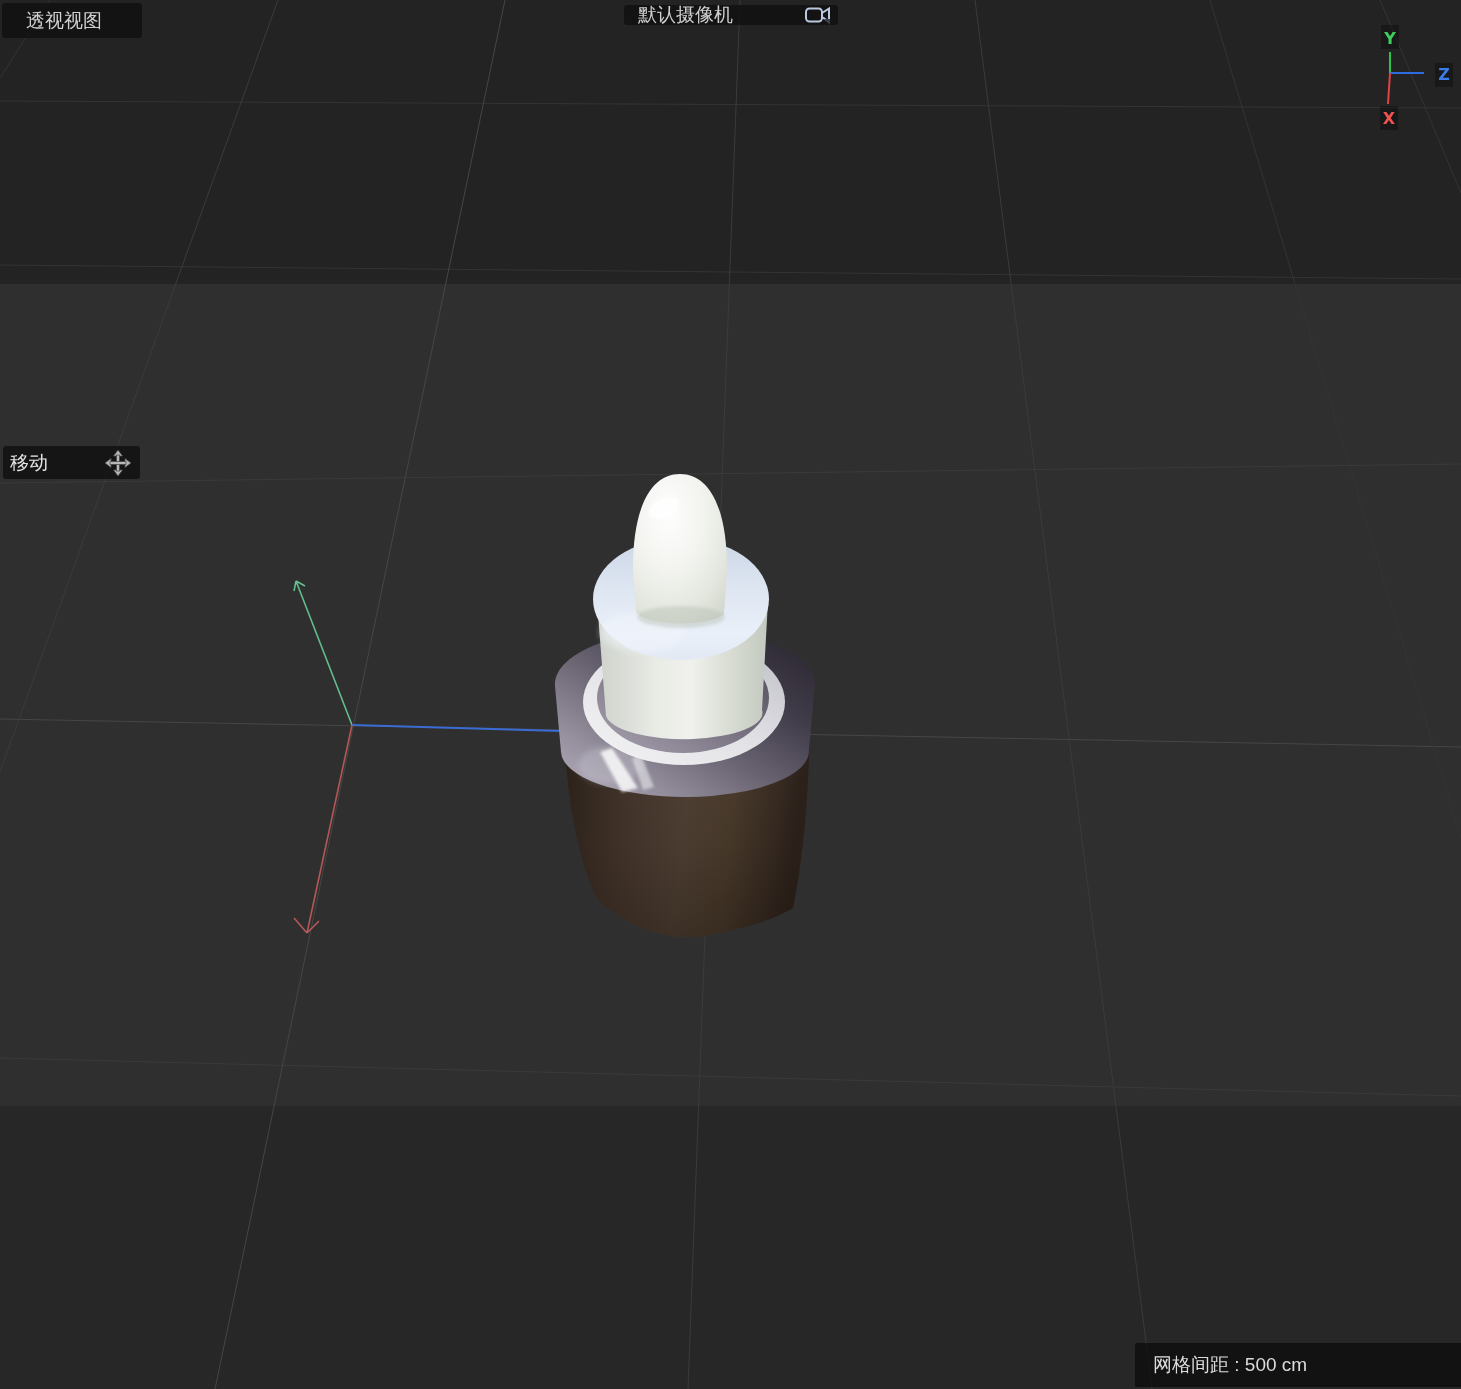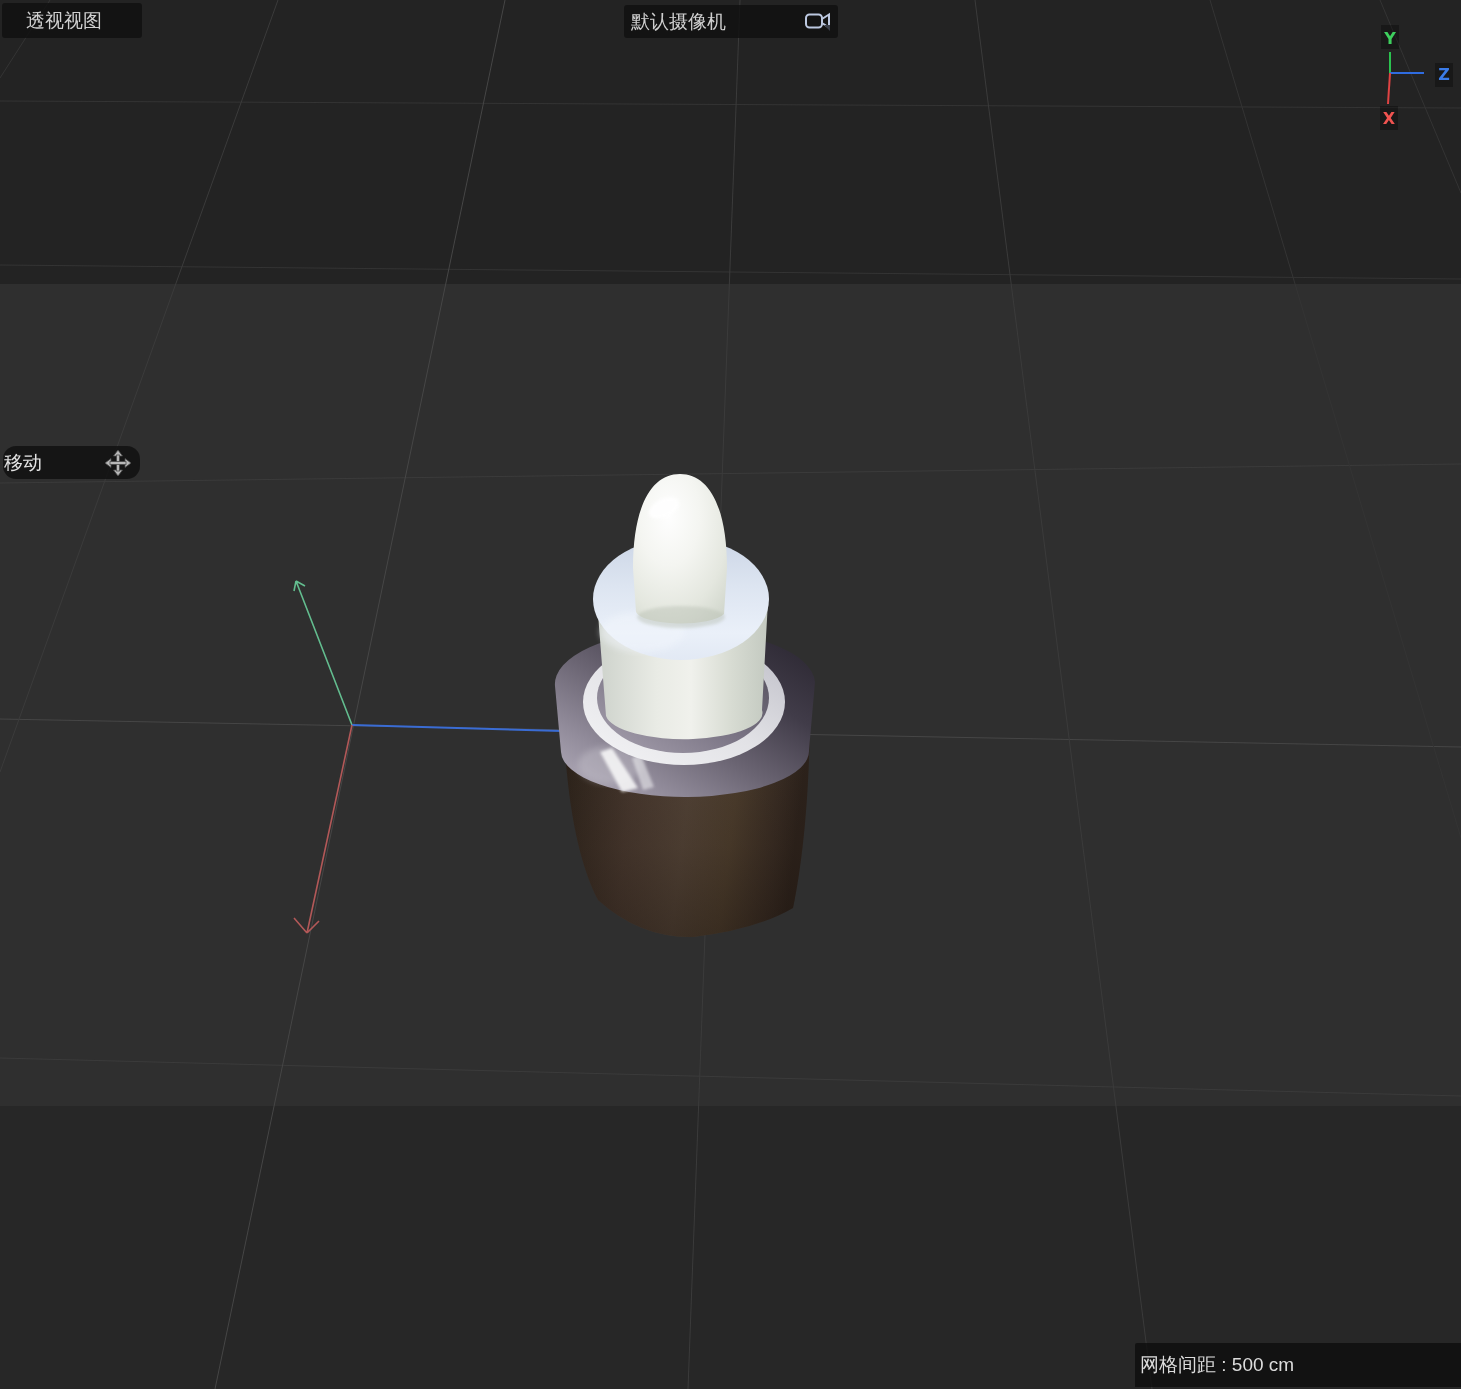--- a/index.html
+++ b/index.html
@@ -21,25 +21,25 @@
   .gz-y{stroke:var(--gizmo-green,#63bd8f);stroke-width:1.6;fill:none;}
   .gz-x{stroke:var(--gizmo-red,#b25858);stroke-width:1.6;fill:none;}
   .gz-z{stroke:var(--gizmo-blue,#3a6cd4);stroke-width:2;fill:none;}
   
   .hud{
     position:absolute;background:rgba(16,16,16,0.82);color:#d0d0d0;
     font-size:19px;display:flex;align-items:center;border-radius:3px;
     white-space:nowrap;
   }
   #view-label{left:2px;top:3px;width:140px;height:35px;padding-left:24px;}
-  #camera-label{left:624px;top:5px;width:214px;height:33px;padding-left:7px;color:#cfcfcf;}
+  #camera-label{left:624px;top:5px;width:214px;height:20px;padding-left:14px;color:#cfcfcf;}
   #camera-label .spacer{flex:1;}
-  #move-badge{left:3px;top:446px;width:137px;height:33px;padding-left:1px;color:#e4e4e4;border-radius:13px;}
+  #move-badge{left:3px;top:446px;width:137px;height:33px;padding-left:7px;color:#e4e4e4;}
   #move-badge .spacer{flex:1;}
-  #grid-status{left:1135px;top:1343px;width:326px;height:44px;padding-left:5px;
+  #grid-status{left:1135px;top:1343px;width:326px;height:44px;padding-left:18px;
     color:#dcdcdc;border-radius:2px 0 0 0;background:rgba(14,14,14,0.80);}
   .icon-holder{display:flex;align-items:center;justify-content:center;}
   
   #axis-indicator{position:absolute;left:1352px;top:14px;}
   .ax-line-y{stroke:#2bc24f;stroke-width:2;}
   .ax-line-z{stroke:#2f6ce0;stroke-width:2;}
   .ax-line-x{stroke:#e04343;stroke-width:2;}
   .ax-text{font-family:"DejaVu Sans",sans-serif;font-size:16px;font-weight:bold;text-anchor:middle;}
   .ax-text.y{fill:var(--axis-y-green,#3ecf5e);}
   .ax-text.z{fill:var(--axis-z-blue,#3b7ce8);}

